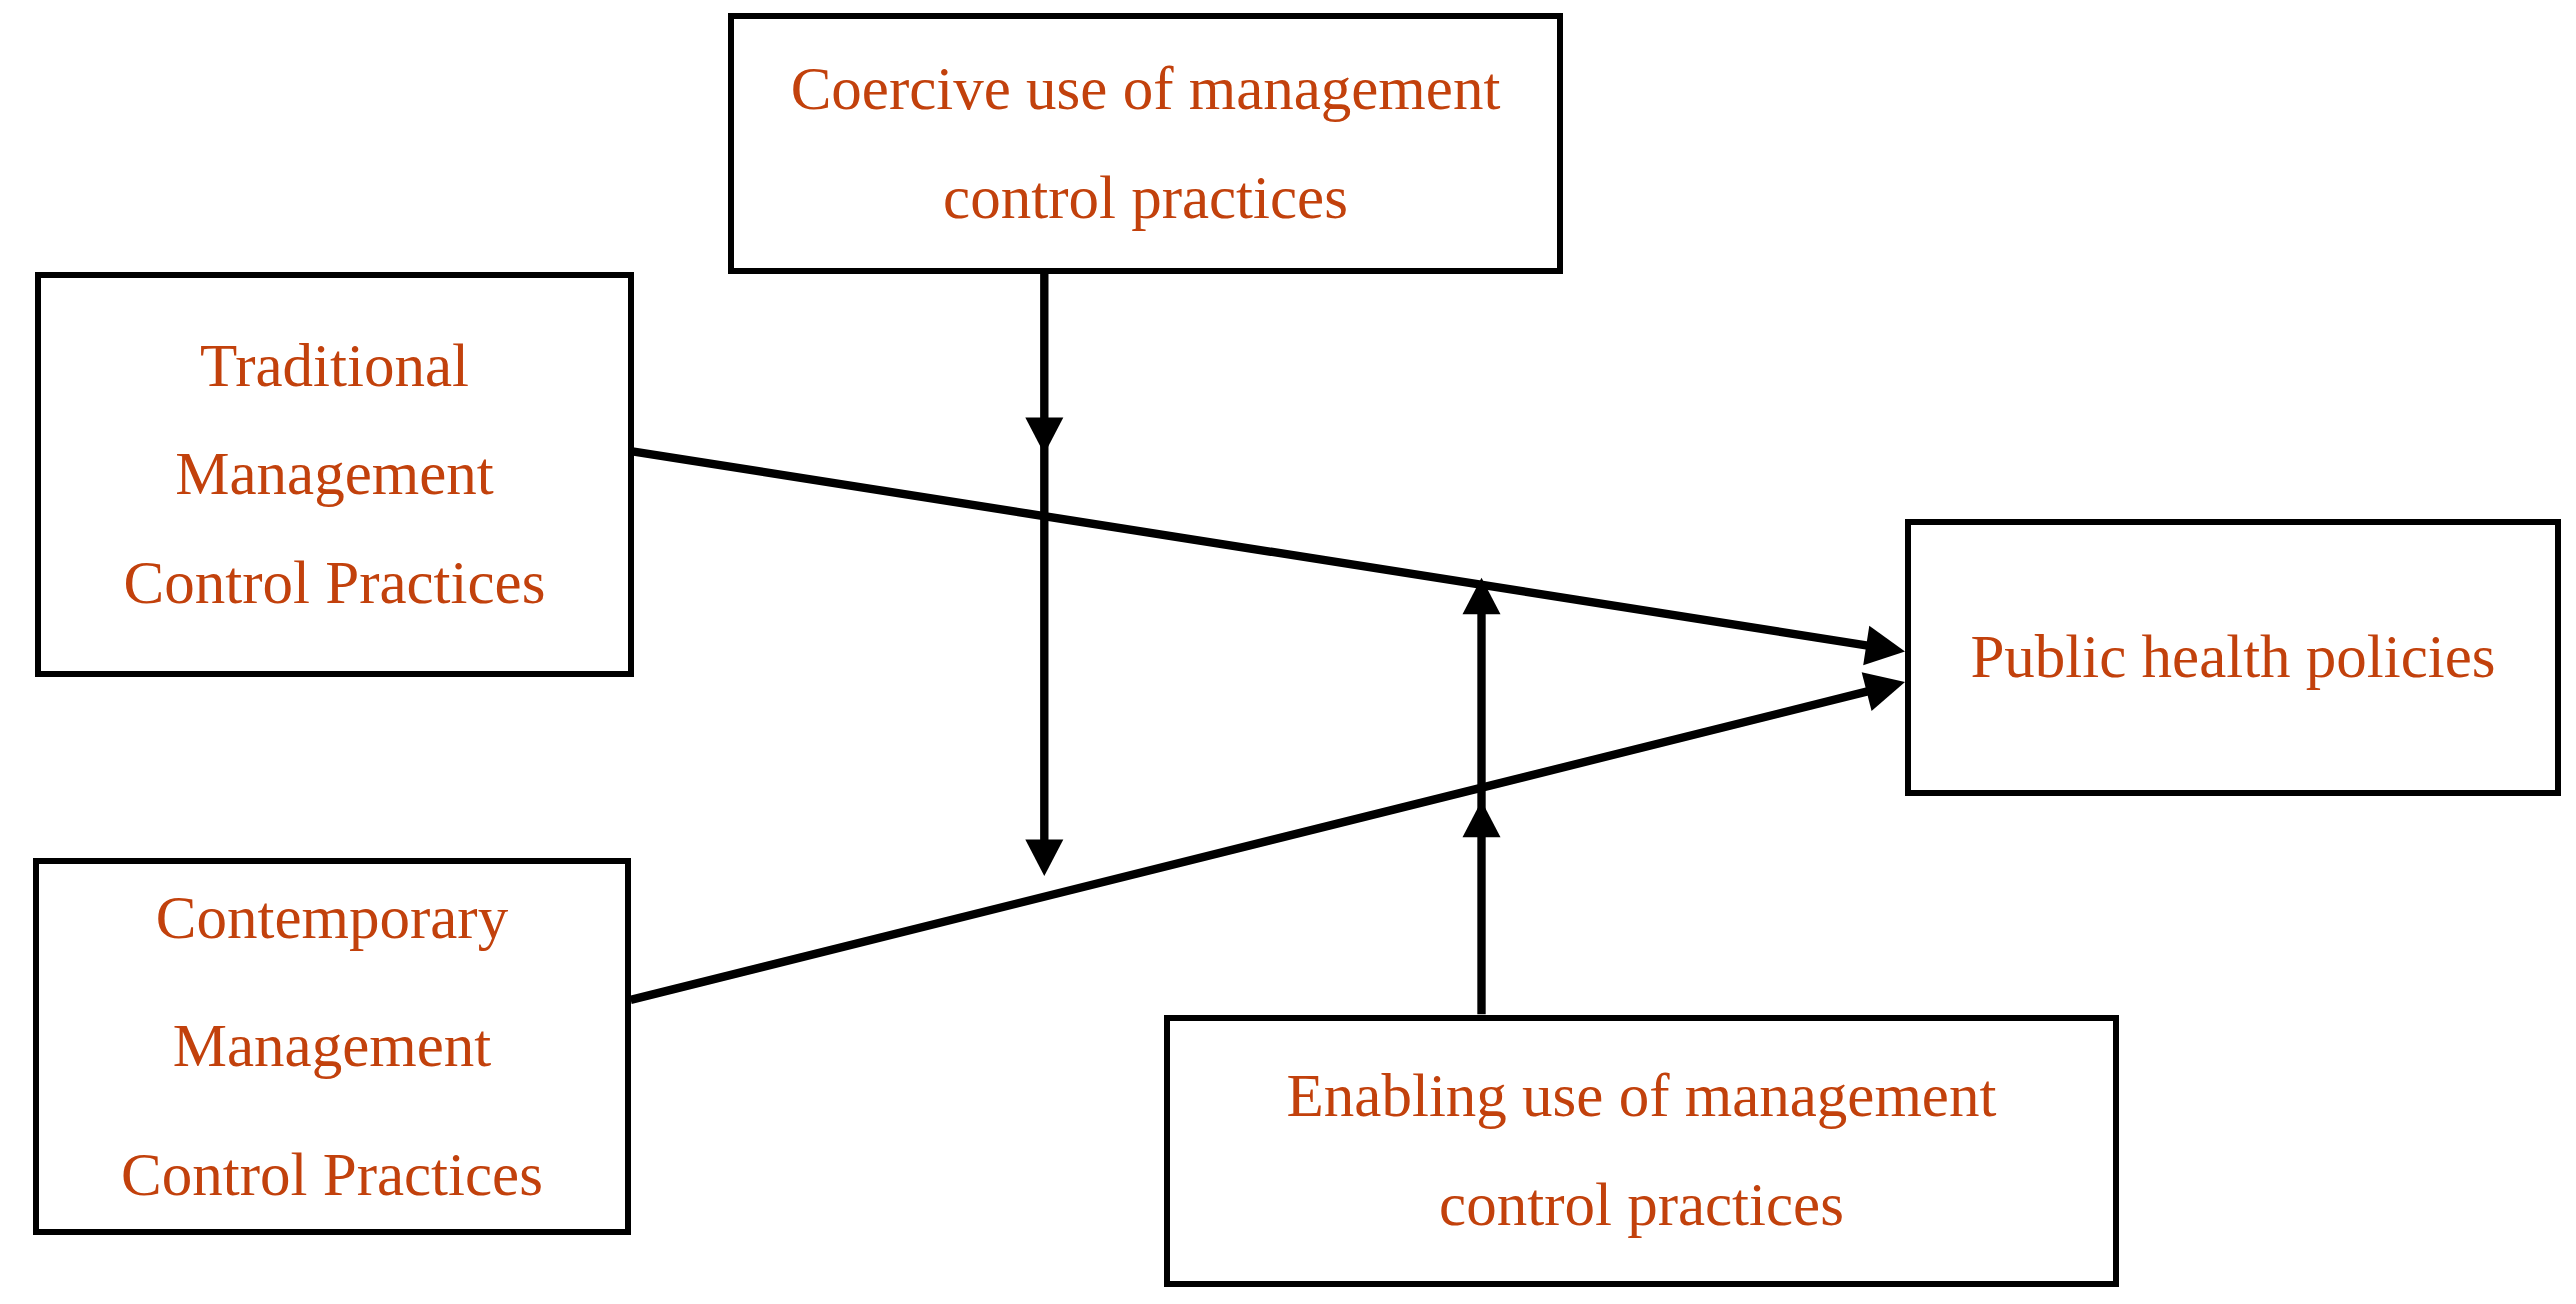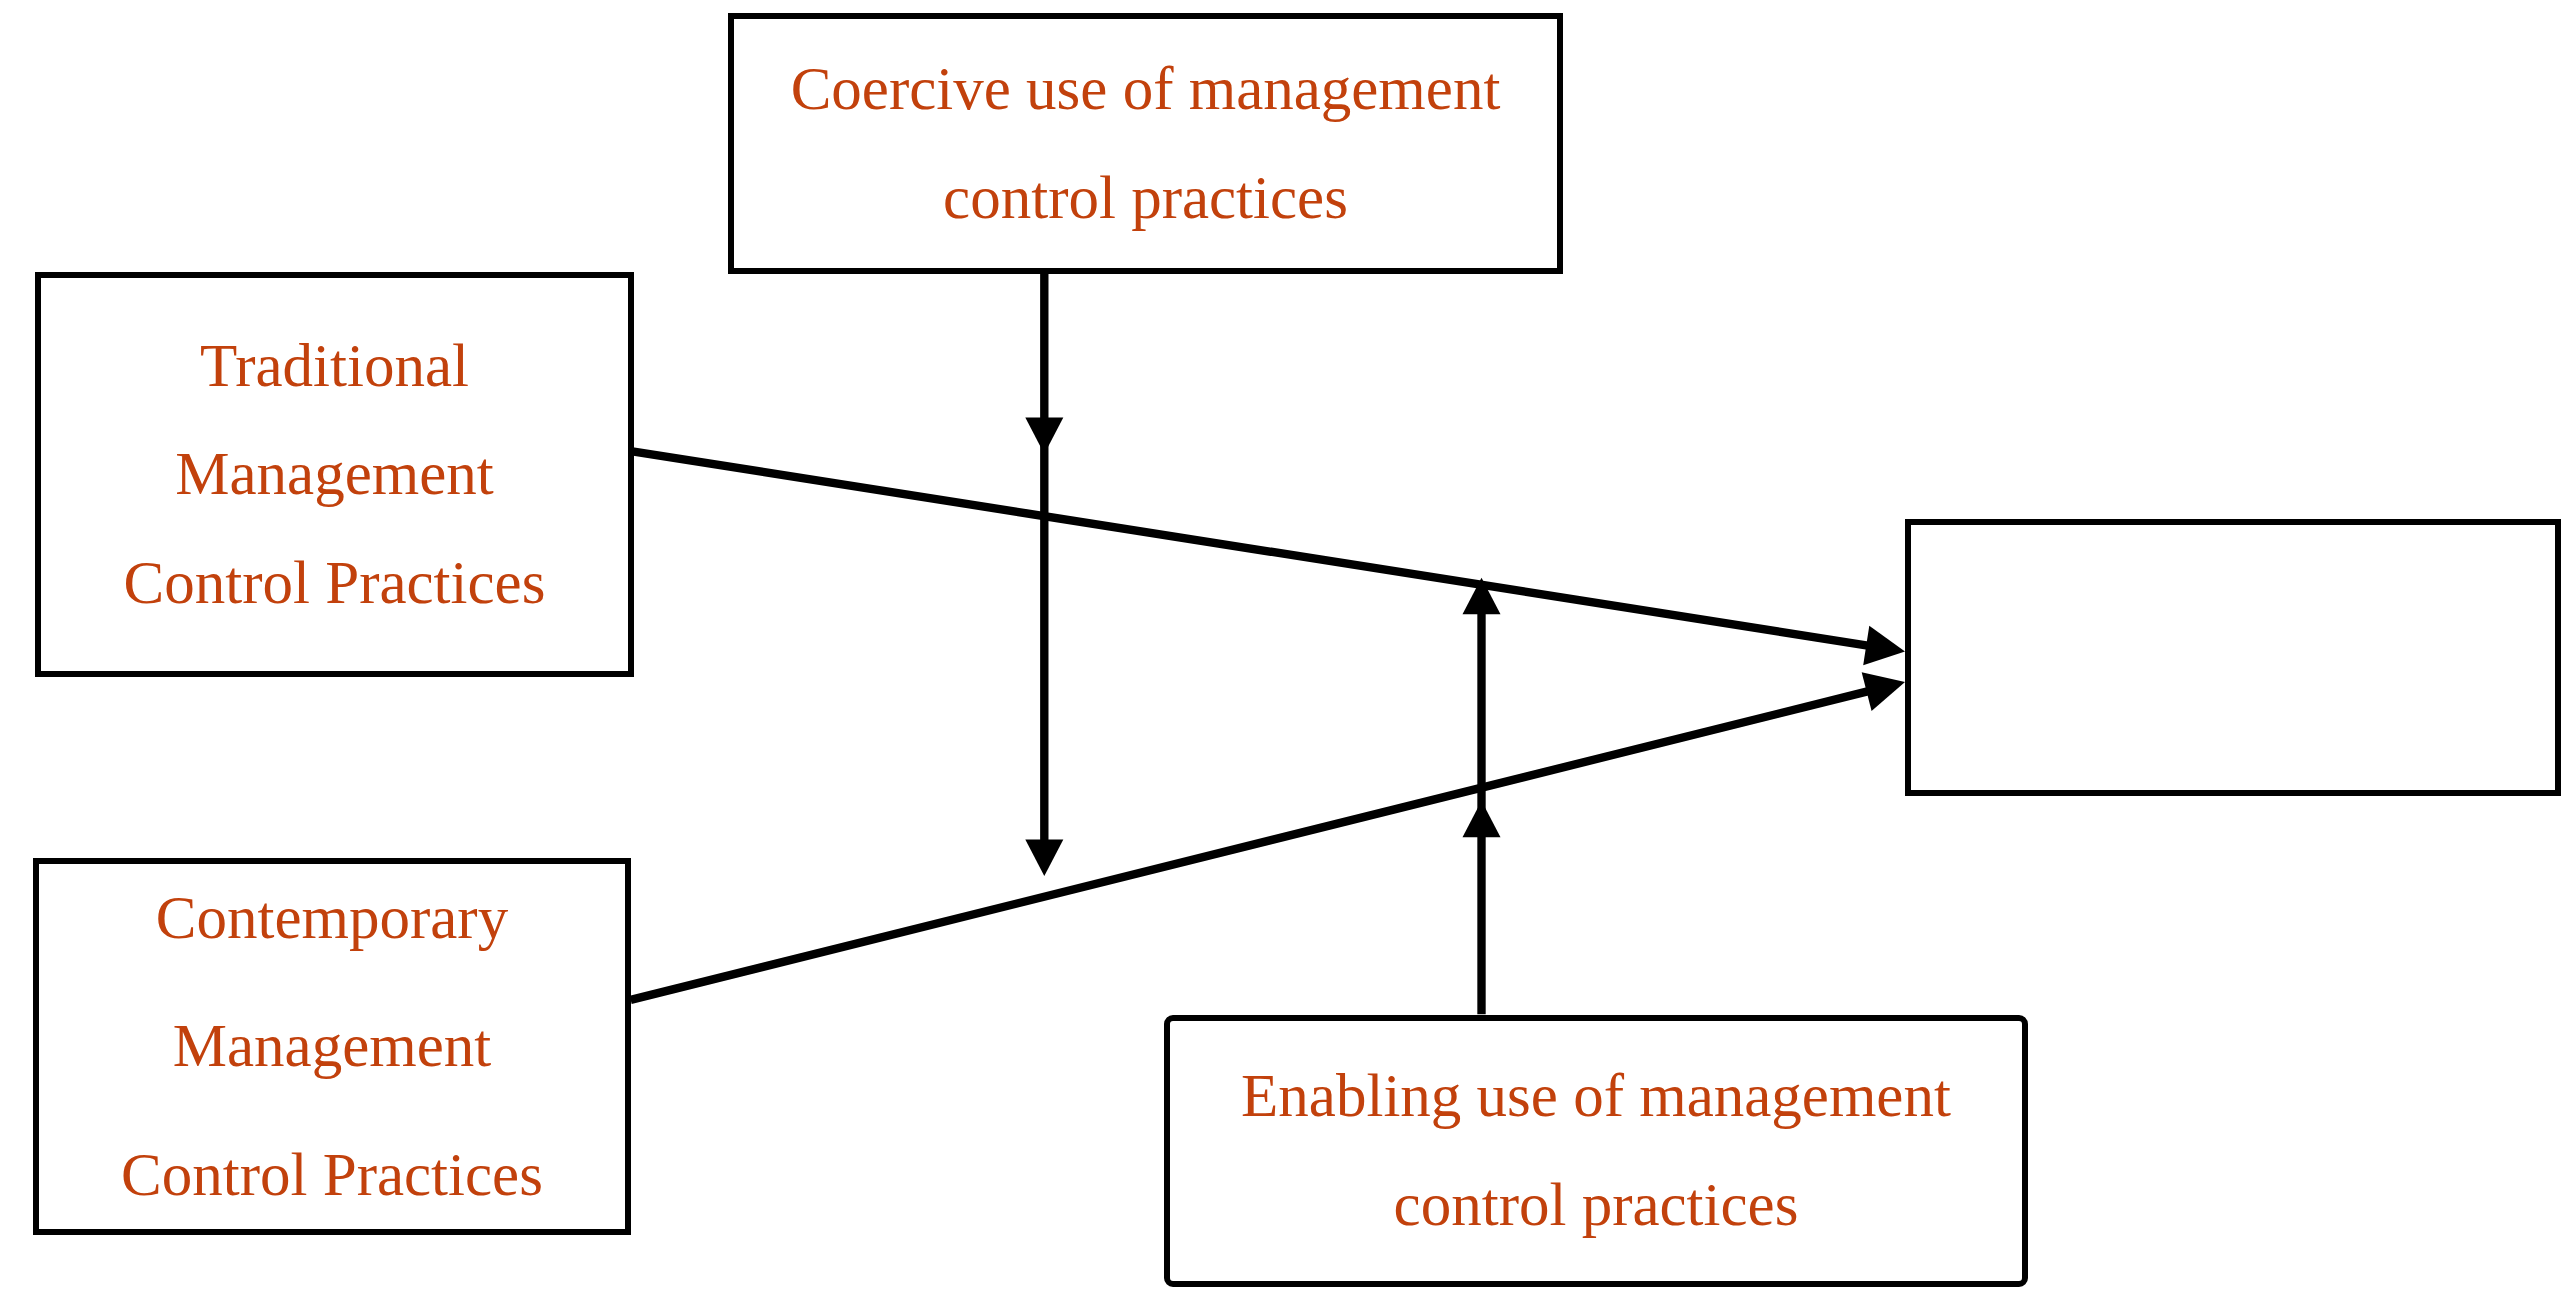--- a/index.html
+++ b/index.html
@@ -31,21 +31,21 @@
   .box .line {
     display: block;
     font-size: 61px;
     line-height: 1.78;
     white-space: nowrap;
   }
   #box-coercive     { left:  728px; top:   13px; width: 835px; height: 261px; }
   #box-traditional  { left:   15px; top:  272px; width:  599px; height: 405px; margin-left: 20px; }
   #box-contemporary { left:   33px; top: 858px; width:  598px; height: 377px; gap: 20px; }
   #box-public       { left: 1905px; top:  519px; width:  656px; height: 277px; }
-  #box-enabling     { left: 1164px; top: 1015px; width: 864px; height: 272px; border-radius: 9px; }
+  #box-enabling     { left: 1164px; top: 1015px; width: 955px; height: 272px; }
   .stroke { stroke: #000000; stroke-width: 11px; fill: none; }
   .head   { fill: #000000; stroke: none; }
 </style>
 </head>
 <body>
 
 <div id="canvas">
 
   <svg id="arrow-layer" viewBox="0 0 3387 1715" xmlns="http://www.w3.org/2000/svg">
 
@@ -83,20 +83,21 @@
     <span class="line">Control Practices</span>
   </div>
 
   <div class="box" id="box-contemporary">
     <span class="line">Contemporary</span>
     <span class="line">Management</span>
     <span class="line">Control Practices</span>
   </div>
 
   <div class="box" id="box-public">
+    <span class="line">Public health policies</span>
   </div>
 
   <div class="box" id="box-enabling">
     <span class="line">Enabling use of management</span>
     <span class="line">control practices</span>
   </div>
 
 </div>
 
 

